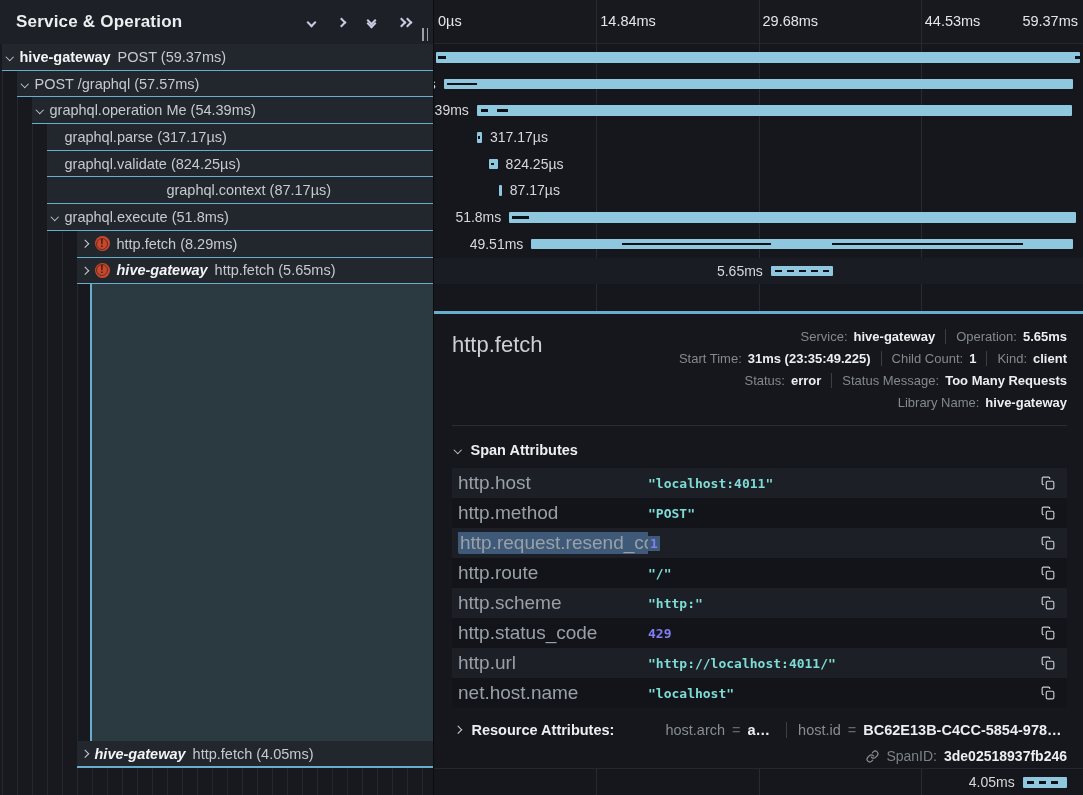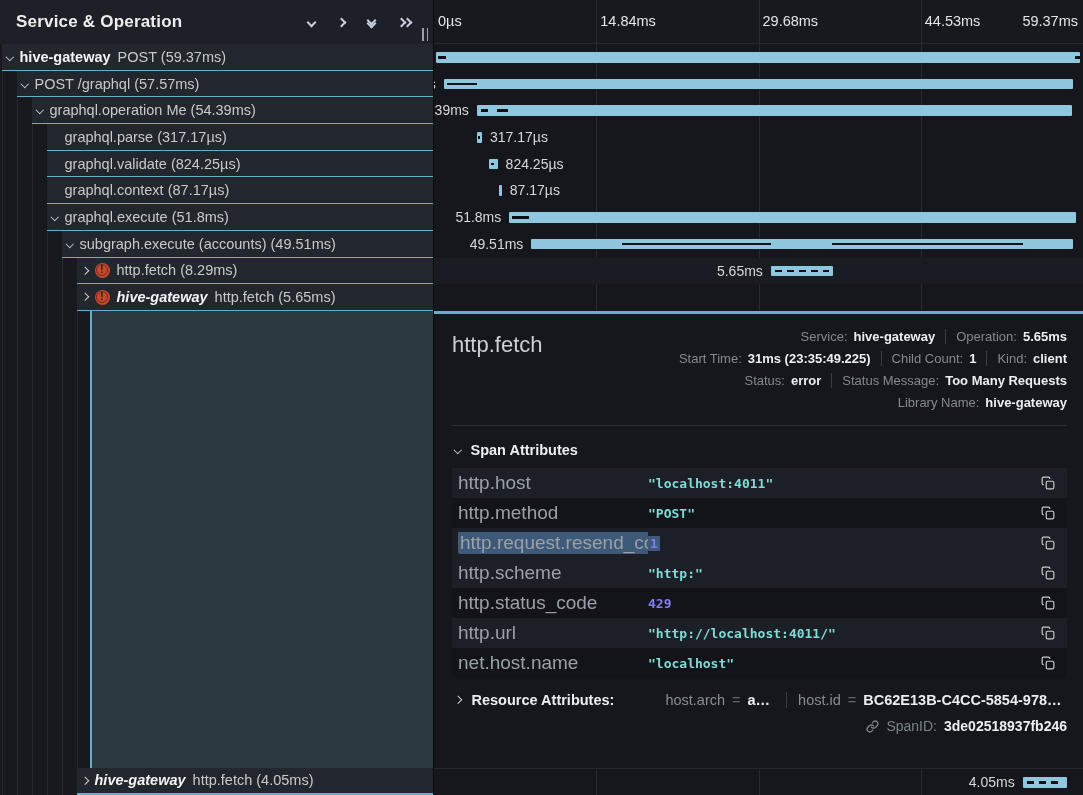--- a/index.html
+++ b/index.html
@@ -133,31 +133,27 @@
           <span>graphql.operation Me (54.39ms)</span>
         </div>
         <div class="trow" style="margin-left: 47px;">
           <span style="width: 5.5px;"></span>
           <span>graphql.parse (317.17µs)</span>
         </div>
         <div class="trow" style="margin-left: 47px;">
           <span style="width: 5.5px;"></span>
           <span>graphql.validate (824.25µs)</span>
         </div>
-        <div class="trow" style="margin-left: 47px;">
+        <div class="trow" style="margin-left: 47px; justify-content: center;">
           <span style="width: 5.5px;"></span>
           <span>graphql.context (87.17µs)</span>
         </div>
         <div class="trow" style="margin-left: 47px;">
           <span class="chev sm down"></span>
           <span>graphql.execute (51.8ms)</span>
-        </div>
-        <div class="trow" style="margin-left: 62px;">
-          <span class="chev sm down"></span>
-          <span>subgraph.execute (accounts) (49.51ms)</span>
         </div>
         <div class="trow" style="margin-left: 77px;">
           <span class="chev sm right"></span>
           <div class="err-badge">!</div>
           <span>http.fetch (8.29ms)</span>
         </div>
         <div class="trow" style="margin-left: 77px;">
           <span class="chev sm right"></span>
           <div class="err-badge">!</div>
           <span class="svc italic">hive-gateway</span>
@@ -300,20 +296,30 @@
           <div class="attr-row odd">
             <div class="attr-key"><span class="sel">http.request.resend_count</span></div>
             <div class="attr-val number"><span class="sel">1</span></div>
             <div class="copy-btn">
               <svg width="14" height="14" viewBox="0 0 24 24" fill="none" stroke="#c9cdd1" stroke-width="2" stroke-linejoin="round">
                 <rect x="9" y="9" width="13" height="13" rx="2.5"></rect>
                 <path d="M5 15H4a2 2 0 0 1-2-2V4a2 2 0 0 1 2-2h9a2 2 0 0 1 2 2v1"></path>
               </svg>
             </div>
           </div>
+          <div class="attr-row even">
+            <div class="attr-key"><span>http.route</span></div>
+            <div class="attr-val"><span>"/"</span></div>
+            <div class="copy-btn">
+              <svg width="14" height="14" viewBox="0 0 24 24" fill="none" stroke="#c9cdd1" stroke-width="2" stroke-linejoin="round">
+                <rect x="9" y="9" width="13" height="13" rx="2.5"></rect>
+                <path d="M5 15H4a2 2 0 0 1-2-2V4a2 2 0 0 1 2-2h9a2 2 0 0 1 2 2v1"></path>
+              </svg>
+            </div>
+          </div>
           <div class="attr-row odd">
             <div class="attr-key"><span>http.scheme</span></div>
             <div class="attr-val"><span>"http:"</span></div>
             <div class="copy-btn">
               <svg width="14" height="14" viewBox="0 0 24 24" fill="none" stroke="#c9cdd1" stroke-width="2" stroke-linejoin="round">
                 <rect x="9" y="9" width="13" height="13" rx="2.5"></rect>
                 <path d="M5 15H4a2 2 0 0 1-2-2V4a2 2 0 0 1 2-2h9a2 2 0 0 1 2 2v1"></path>
               </svg>
             </div>
           </div>

